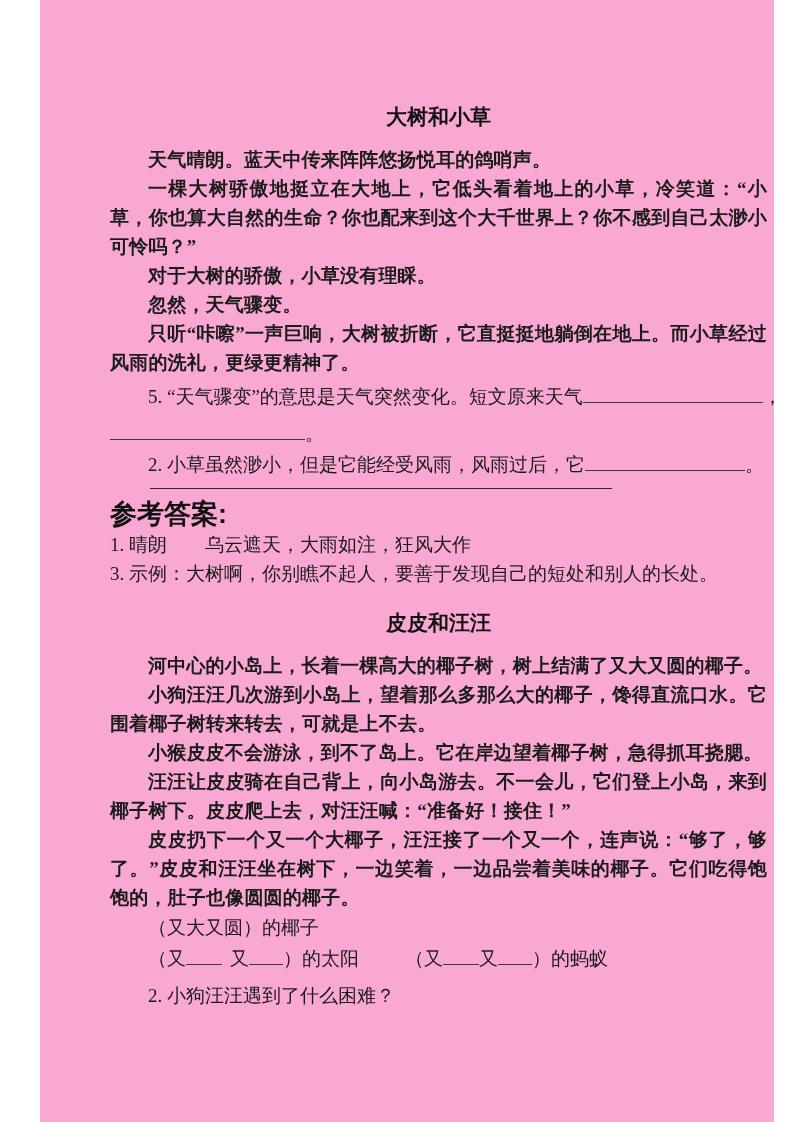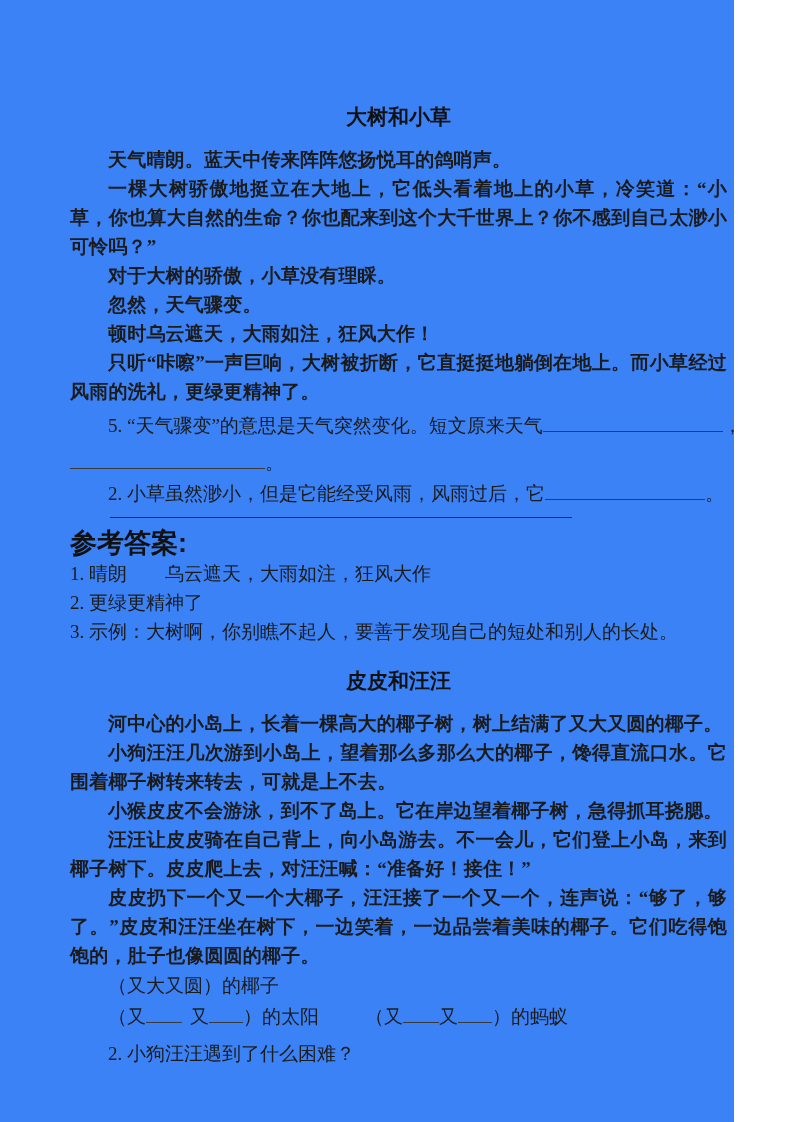--- a/index.html
+++ b/index.html
@@ -4,24 +4,25 @@
 <style>
   html, body {
     margin: 0;
     padding: 0;
     background: #ffffff;
   }
   .page {
     position: relative;
     width: 734px;
     height: 1122px;
-    background: #3b82f6;
+    background: #f9a8d4;
     overflow: hidden;
     color: #1b1b1b;
     font-family: "Liberation Serif", "DejaVu Serif", serif;
+    margin-left: 40px;
   }
   .content {
     position: absolute;
     top: 104px;
     left: 70px;
     width: 657px;
   }
   .passage-title {
     margin: 0 0 15px 0;
     text-align: center;
@@ -89,39 +90,37 @@
 <div class="page">
   <div class="content">
 
     <section>
       <h1 class="passage-title">大树和小草</h1>
 
       <p class="para">天气晴朗。蓝天中传来阵阵悠扬悦耳的鸽哨声。</p>
       <p class="para">一棵大树骄傲地挺立在大地上，它低头看着地上的小草，冷笑道：“小草，你也算大自然的生命？你也配来到这个大千世界上？你不感到自己太渺小可怜吗？”</p>
       <p class="para">对于大树的骄傲，小草没有理睬。</p>
       <p class="para">忽然，天气骤变。</p>
-      <p class="para">顿时乌云遮天，大雨如注，狂风大作！</p>
       <p class="para">只听“咔嚓”一声巨响，大树被折断，它直挺挺地躺倒在地上。而小草经过风雨的洗礼，更绿更精神了。</p>
 
       <div class="qline indent mt4">
         <span>5. “天气骤变”的意思是天气突然变化。短文原来天气</span><span class="blank w180"></span><span>，忽然间</span>
       </div>
       <div class="qline mt6">
         <span class="blank w195"></span><span>。</span>
       </div>
       <div class="qline indent">
         <span>2. 小草虽然渺小，但是它能经受风雨，风雨过后，它</span><span class="blank w160"></span><span>。</span>
       </div>
       <div class="answer-rule"></div>
     </section>
 
     <section>
       <h2 class="answer-key-heading">参考答案:</h2>
       <p class="ans">1. 晴朗　　乌云遮天，大雨如注，狂风大作</p>
-      <p class="ans">2. 更绿更精神了</p>
       <p class="ans">3. 示例：大树啊，你别瞧不起人，要善于发现自己的短处和别人的长处。</p>
     </section>
 
     <section>
       <h1 class="passage-title section-2-title">皮皮和汪汪</h1>
 
       <p class="para">河中心的小岛上，长着一棵高大的椰子树，树上结满了又大又圆的椰子。</p>
       <p class="para">小狗汪汪几次游到小岛上，望着那么多那么大的椰子，馋得直流口水。它围着椰子树转来转去，可就是上不去。</p>
       <p class="para">小猴皮皮不会游泳，到不了岛上。它在岸边望着椰子树，急得抓耳挠腮。</p>
       <p class="para">汪汪让皮皮骑在自己背上，向小岛游去。不一会儿，它们登上小岛，来到椰子树下。皮皮爬上去，对汪汪喊：“准备好！接住！”</p>

